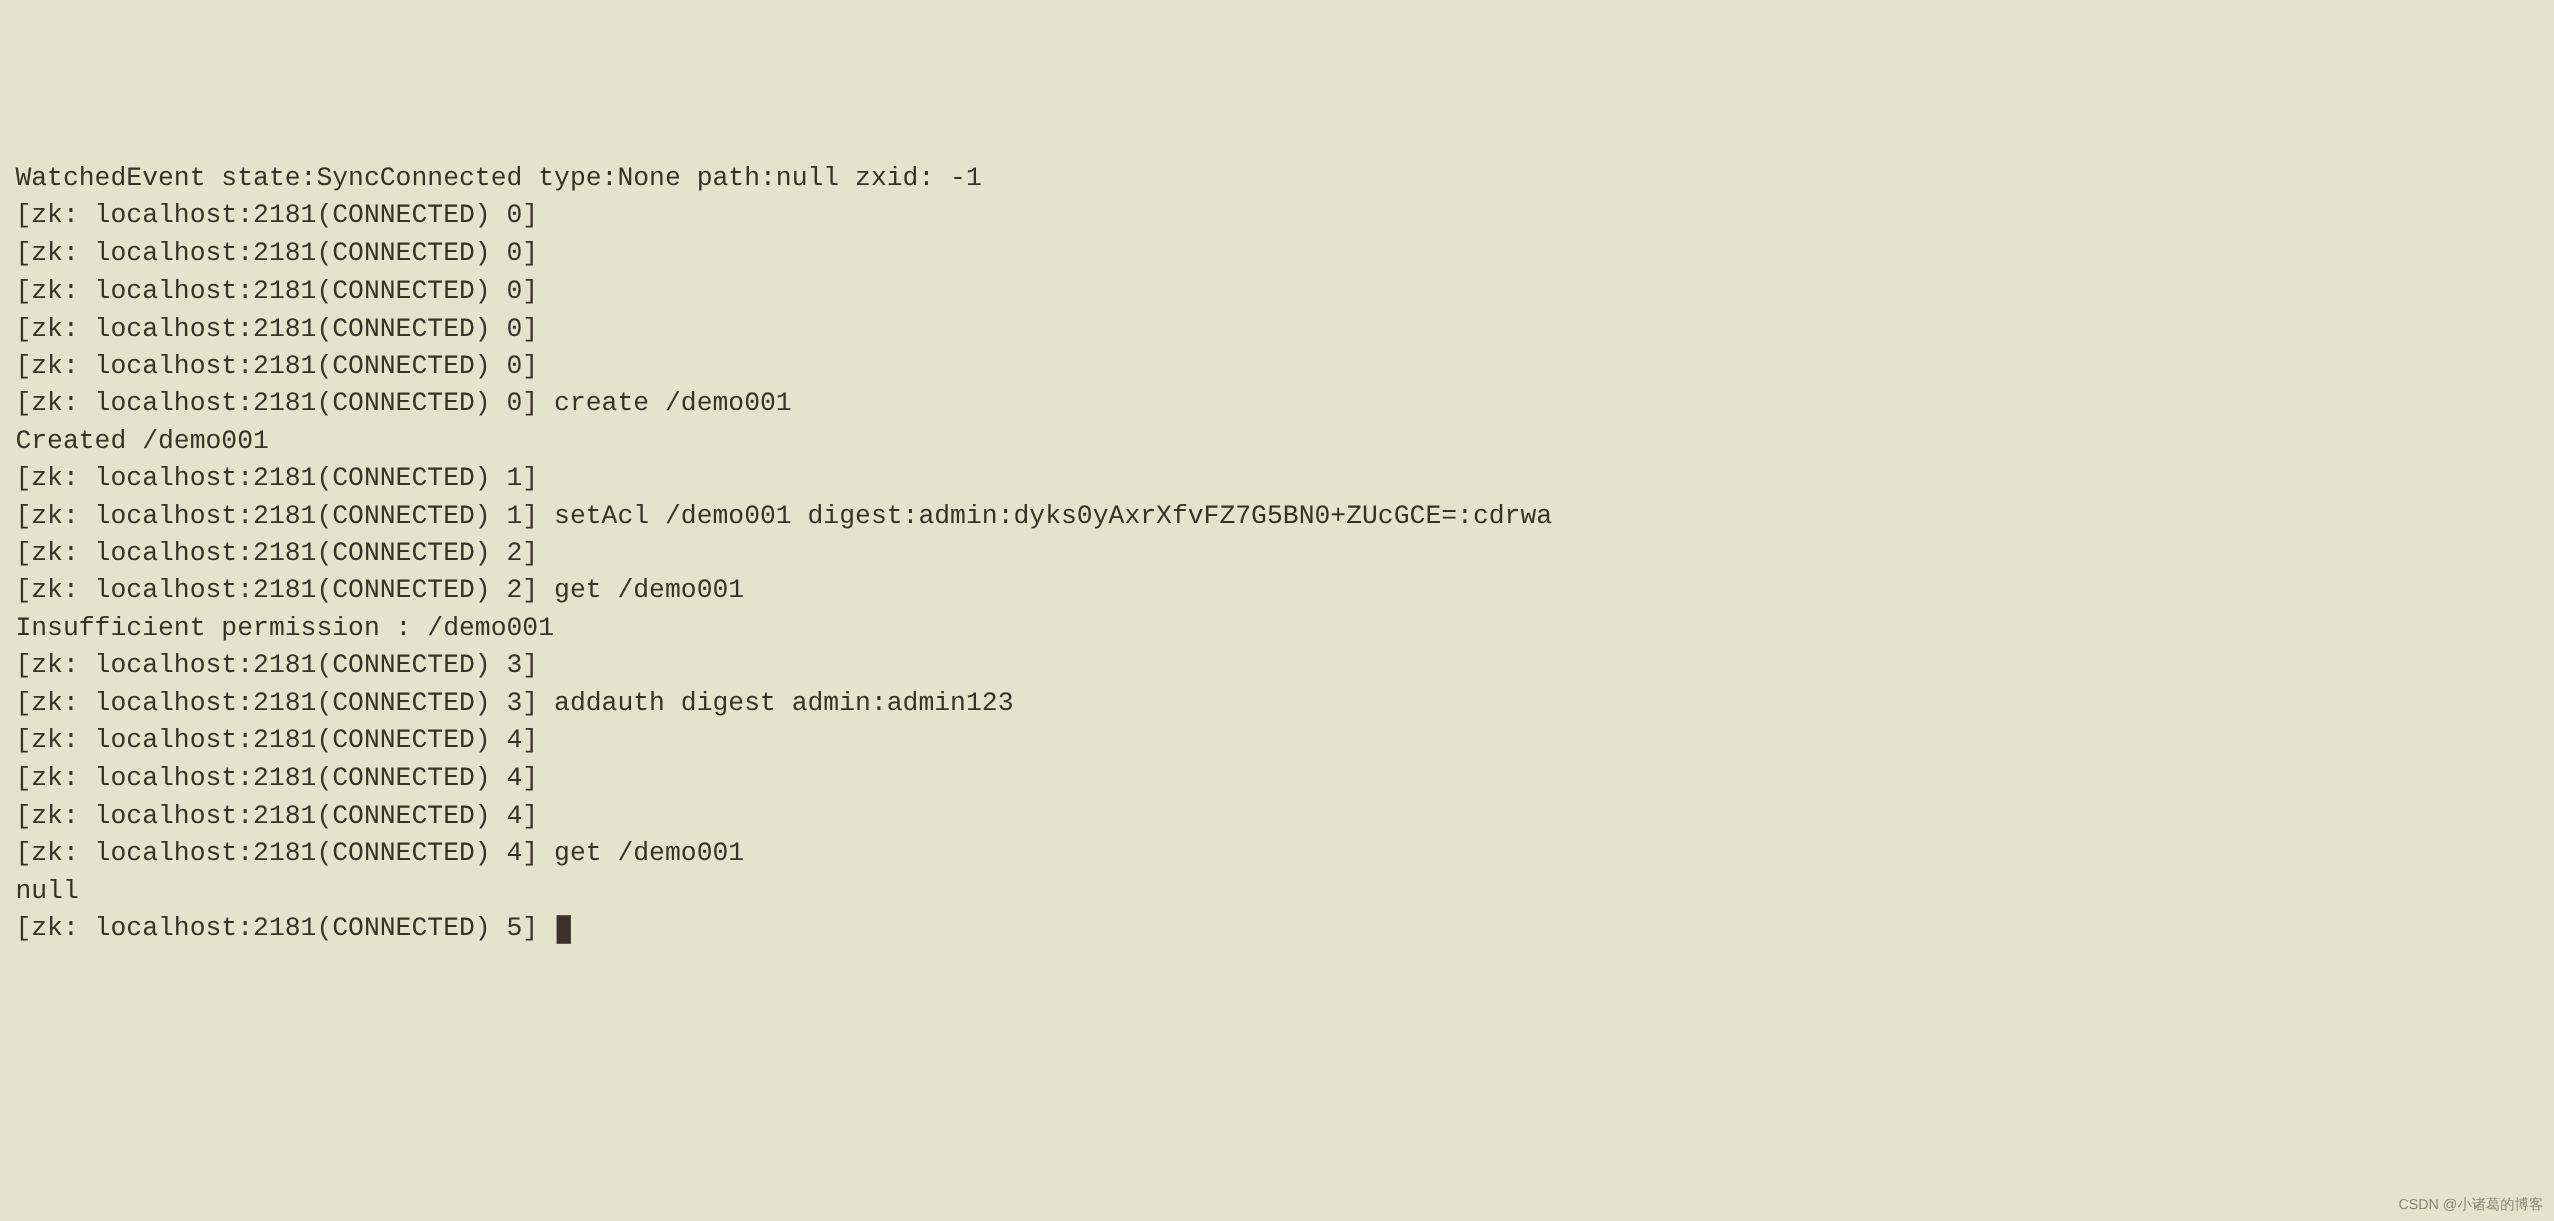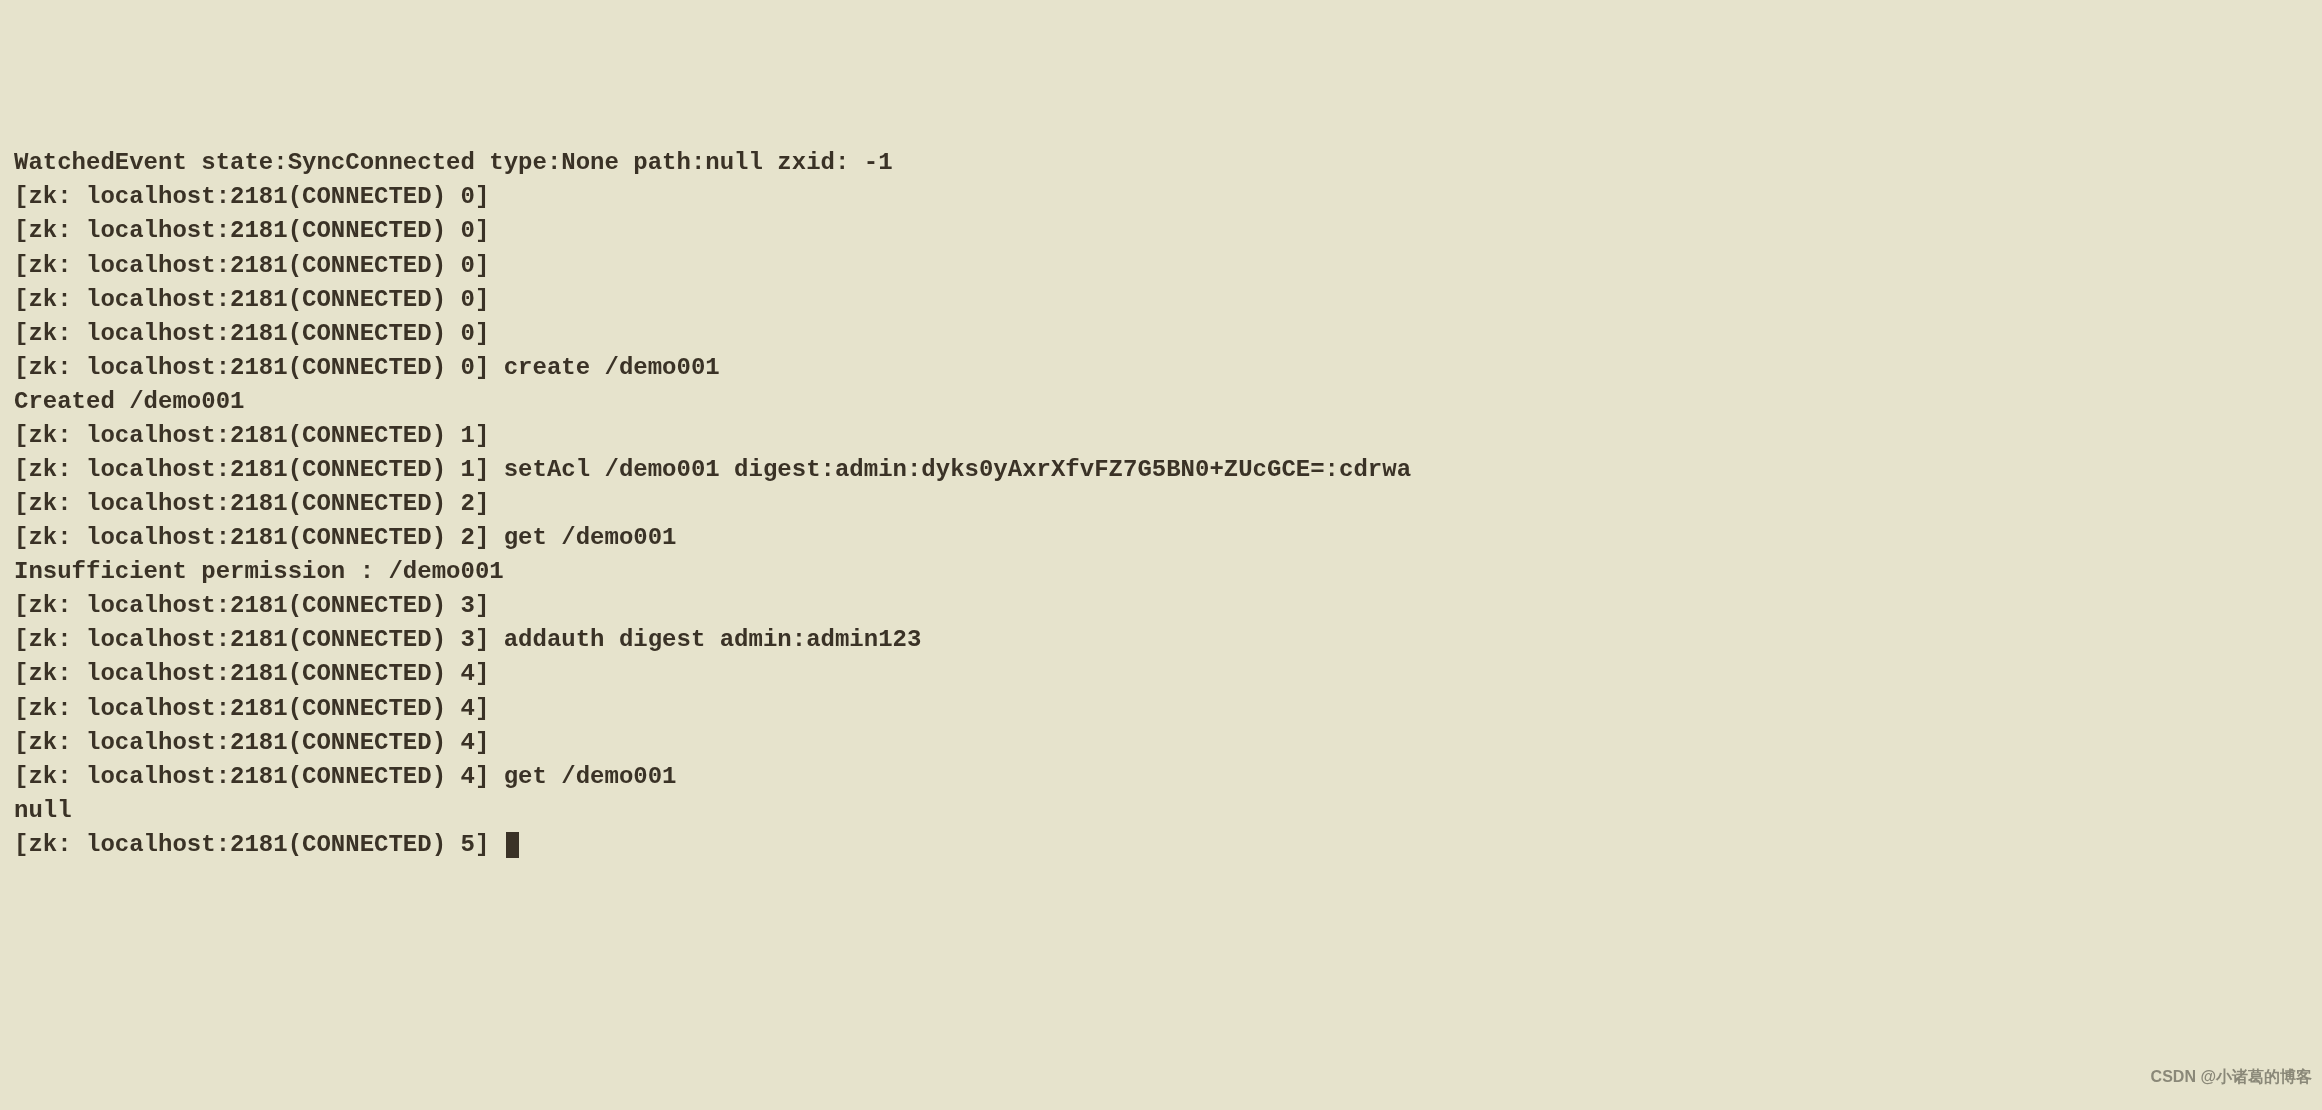--- a/index.html
+++ b/index.html
@@ -1,19 +1,18 @@
 <!DOCTYPE html>
 <html><head>
   <meta charset="utf-8">
   <style>
     * {
       margin: 0;
       padding: 0;
       box-sizing: border-box;
-      font-weight: bold;
     }
     body {
       background-color: #e6e3cc;
       font-family: "Menlo", "Monaco", "Consolas", "Courier New", monospace;
       font-size: 24px;
       color: #3a3226;
       padding: 10px 14px;
       line-height: 1.42;
       white-space: pre;
       position: relative;
@@ -25,23 +24,23 @@
     .cursor {
       display: inline-block;
       width: 13px;
       height: 26px;
       background-color: #3a3226;
       vertical-align: text-bottom;
       margin-left: 2px;
     }
     .watermark {
       position: fixed;
-      bottom: 21px;
+      bottom: 6px;
       right: 10px;
-      font-size: 16px;
+      font-size: 13px;
       color: #8a8878;
       font-family: -apple-system, BlinkMacSystemFont, "Segoe UI", sans-serif;
       white-space: nowrap;
       margin-left: 22px;
     }
   </style>
 </head>
 <body>
 
 

